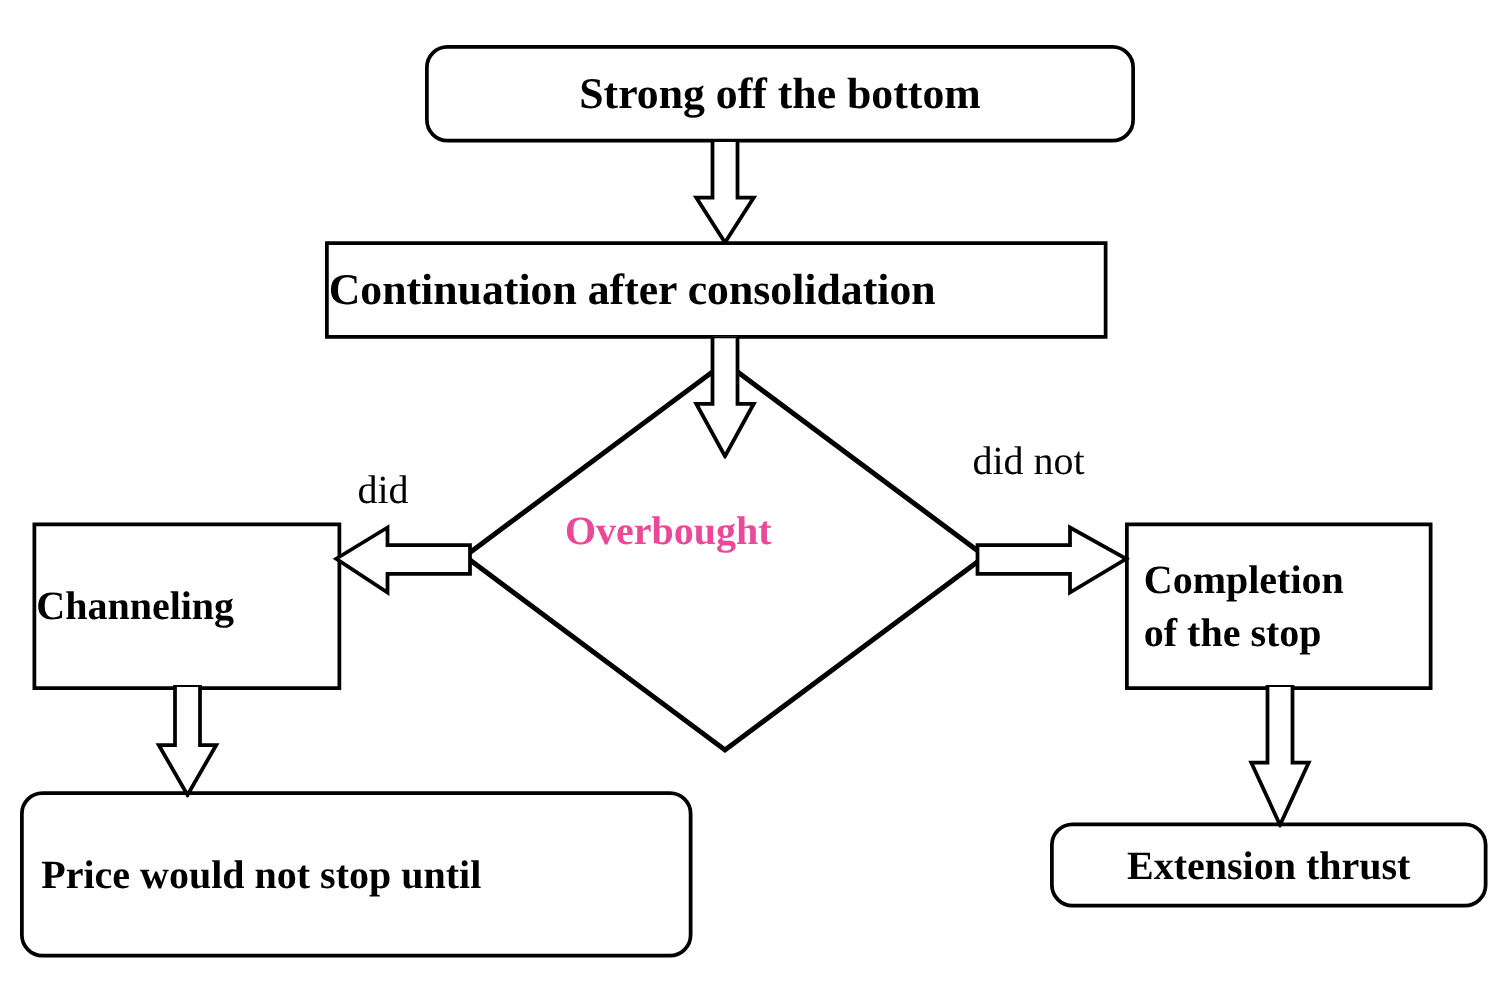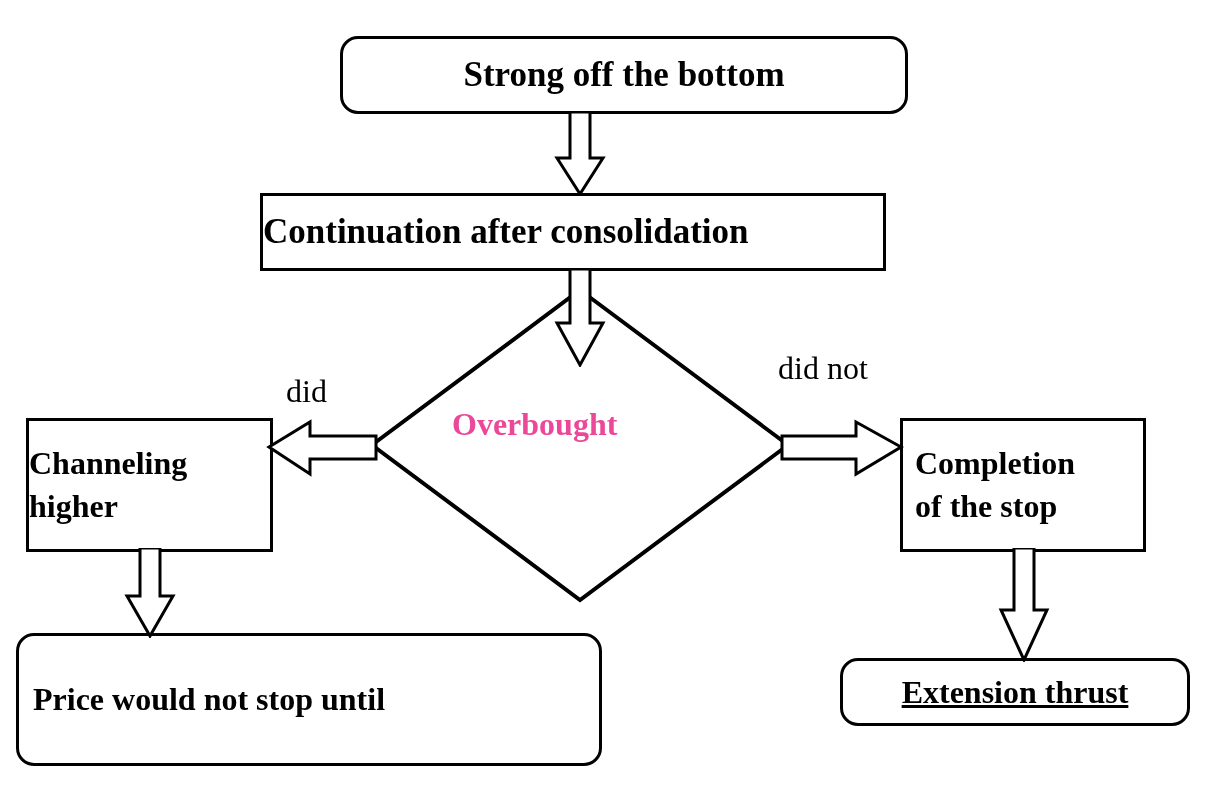--- a/index.html
+++ b/index.html
@@ -43,27 +43,26 @@
   }
   #node-channeling {
     left: 26px; top: 418px; width: 247px; height: 134px;
     font-size: 32px; line-height: 1.35;
   }
   #node-completion {
     left: 900px; top: 418px; width: 246px; height: 134px;
     font-size: 32px; padding-left: 12px; line-height: 1.35;
   }
   #node-price {
-    left: 16px; top: 633px; width: 586px; height: 133px;
+    left: 16px; top: 633px; width: 538px; height: 133px;
     font-size: 32px; padding-left: 14px; line-height: 1.45;
   }
   #node-extension {
     left: 840px; top: 658px; width: 350px; height: 68px;
     font-size: 32px;
-    text-decoration: underline;
   }
 
   
   #diamond-wrap {
     position: absolute;
     left: 368px; top: 286px;
     width: 424px; height: 318px;
     z-index: 2;
   }
   #diamond-text {
@@ -139,21 +138,20 @@
   <svg class="arrow" id="arrow-left" viewBox="0 0 112 60">
     <polygon points="110,18 44,18 44,4 3,29 44,56 44,41 110,41" fill="#ffffff" stroke="#000000" stroke-width="3" stroke-linejoin="miter"></polygon>
   </svg>
 
   <svg class="arrow" id="arrow-right" viewBox="0 0 126 60">
     <polygon points="4,18 78,18 78,4 123,29 78,56 78,41 4,41" fill="#ffffff" stroke="#000000" stroke-width="3" stroke-linejoin="miter"></polygon>
   </svg>
 
   <div class="node lefted" id="node-channeling">
     <span class="line">Channeling</span>
-    <span class="line">higher</span>
   </div>
 
   <div class="node lefted" id="node-completion">
     <span class="line">Completion</span>
     <span class="line">of the stop</span>
   </div>
 
   <svg class="arrow" id="arrow-chan-price" viewBox="0 0 56 90">
     <polygon points="18,0 38,0 38,48 51,48 28,88 5,48 18,48" fill="#ffffff" stroke="#000000" stroke-width="3" stroke-linejoin="miter"></polygon>
   </svg>

